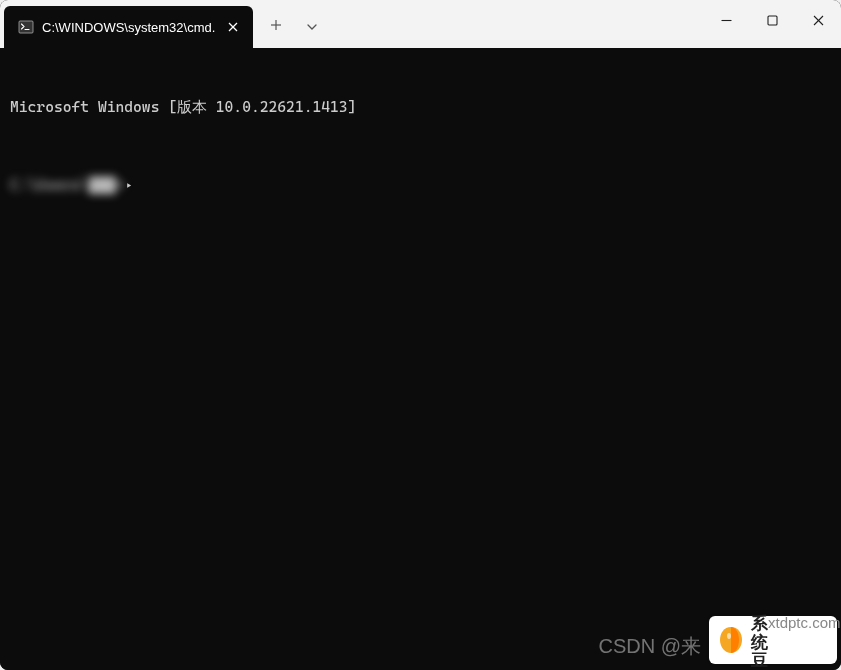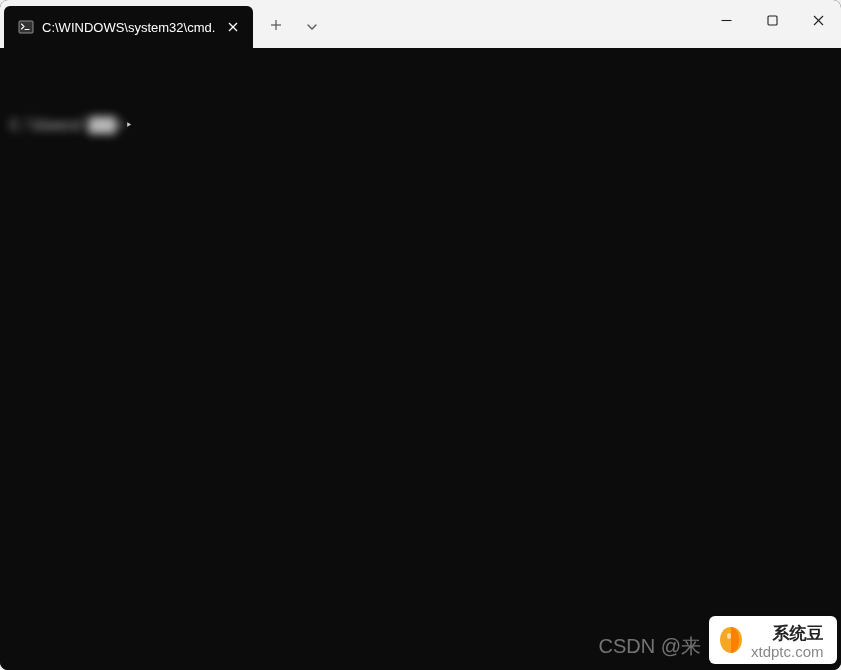--- a/index.html
+++ b/index.html
@@ -19,21 +19,20 @@
     
     .window {
       width: 100%;
       height: 100%;
       background: #0c0c0c;
       border-radius: 8px;
       overflow: hidden;
       display: flex;
       flex-direction: column;
       position: relative;
-      text-align: right;
     }
     
     .titlebar {
       height: 48px;
       background: #f3f3f3;
       display: flex;
       align-items: flex-start;
       justify-content: space-between;
     }
     
@@ -194,21 +193,20 @@
     
     .logo-graphic {
       width: 32px;
       height: 32px;
       position: relative;
       flex-shrink: 0;
     }
     
     .logo-text-block {
       display: flex;
-      flex-direction: column;
       line-height: 1.1;
       margin-top: 6px;
     }
     
     .logo-cn {
       font-size: 17px;
       font-weight: 700;
       color: #222;
       font-family: "Microsoft YaHei", sans-serif;
     }
@@ -273,20 +271,21 @@
       <div class="win-btn close">
         <svg width="11" height="11" viewBox="0 0 11 11">
           <line x1="1" y1="1" x2="10" y2="10" stroke="currentColor" stroke-width="1.1"></line>
           <line x1="10" y1="1" x2="1" y2="10" stroke="currentColor" stroke-width="1.1"></line>
         </svg>
       </div>
     </div>
   </div>
 
   <div class="terminal">
+    <span class="terminal-line">Microsoft Windows [版本 10.0.22621.1413]</span>
     <div class="prompt-line">
       <span class="blurred-prompt">C:\Users\███&gt;</span>
       <span class="prompt-caret">▸</span>
     </div>
     
     <div class="watermark-csdn">CSDN @来</div>
   </div>
 
   <div class="watermark-logo">
     <div class="logo-graphic">

